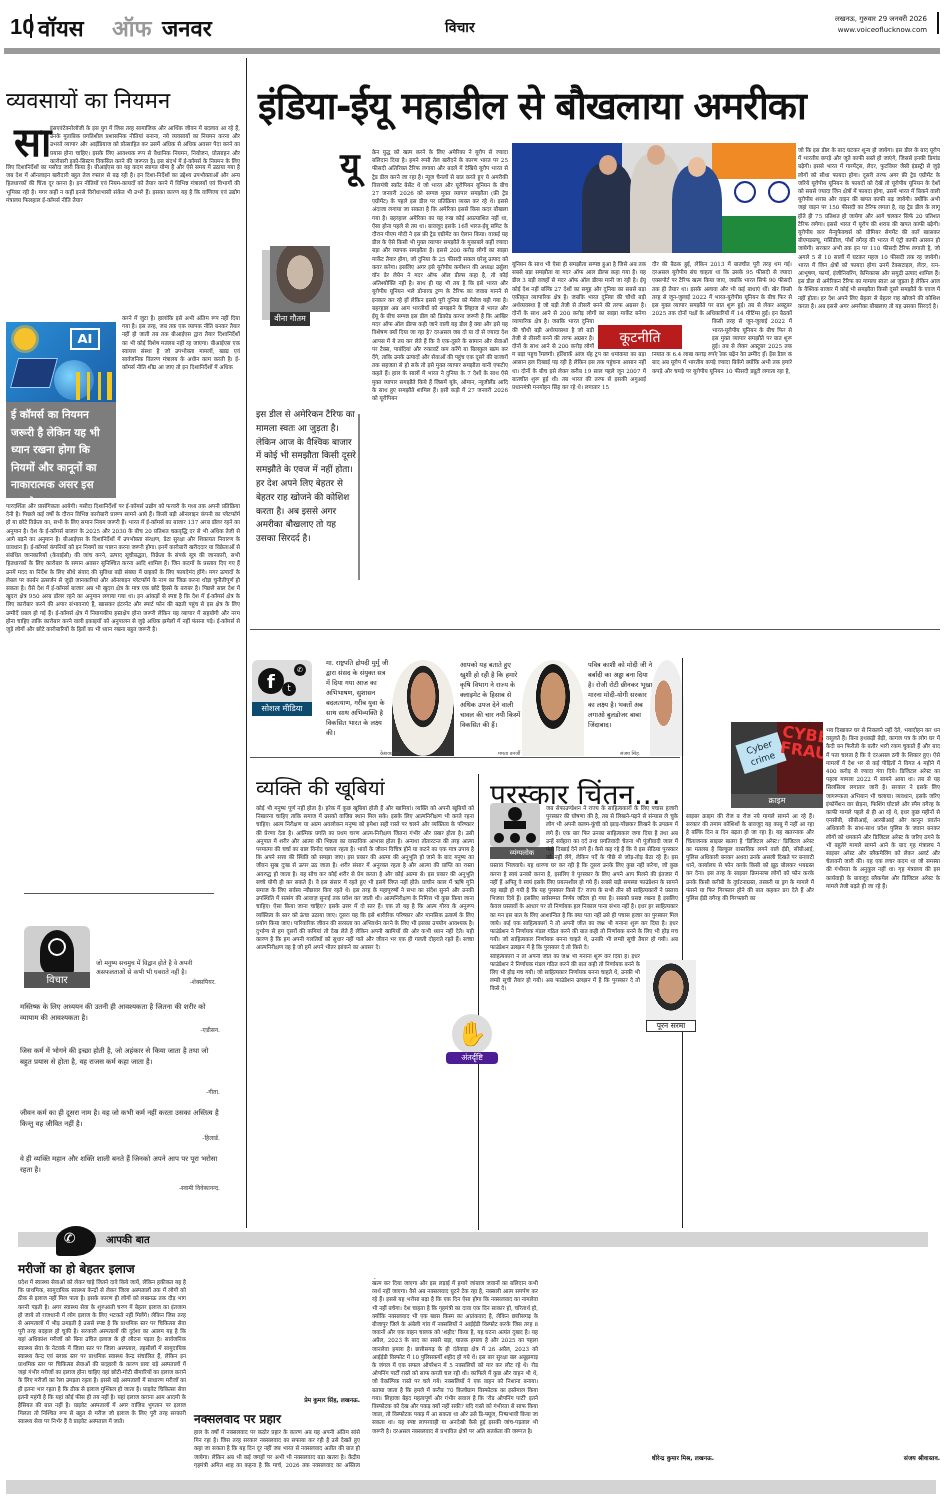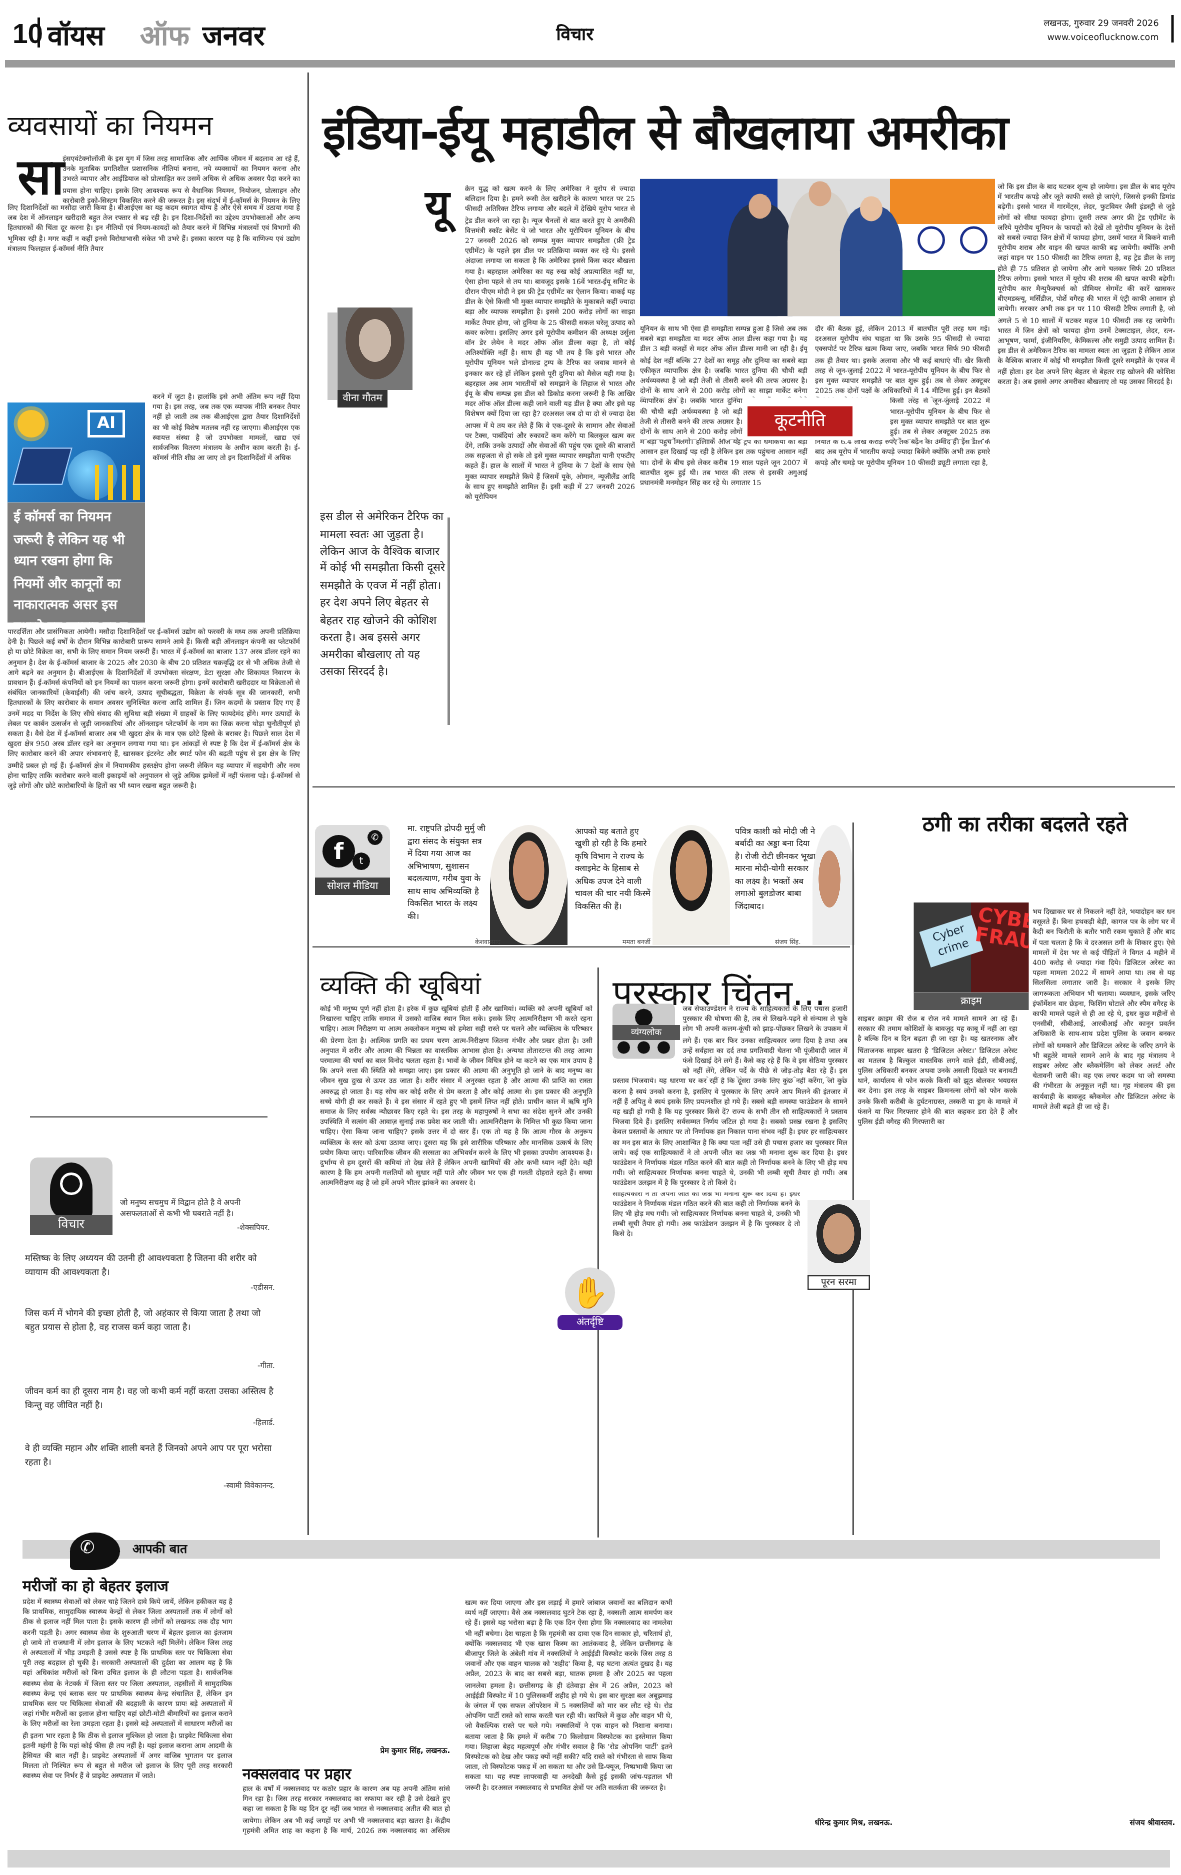--- a/index.html
+++ b/index.html
@@ -62,34 +62,34 @@
 #person1{left:70px;top:20px;width:52px;height:90px;background:#27324a;border-radius:40% 40% 0 0}
 #person2{left:118px;top:10px;width:52px;height:100px;background:#d6d0c8;border-radius:40% 40% 0 0}
 #person3{left:160px;top:22px;width:50px;height:88px;background:#2c4c8e;border-radius:40% 40% 0 0}
 .face{width:18px;height:20px;border-radius:50%;background:#d8a888}
 #kootneeti{left:598px;top:325px;width:84px;height:24px;background:#b91c1c;color:#fff;font-size:14px;text-align:center;line-height:24px}
 
 #social-icon{left:252px;top:660px;width:60px;height:42px;background:#ddd;border-radius:6px 6px 0 0}
 #fb{left:258px;top:668px;width:26px;height:26px;border-radius:50%;background:#111;color:#fff;font-size:18px;font-weight:bold;text-align:center;line-height:28px}
 #tw{left:282px;top:682px;width:14px;height:14px;border-radius:50%;background:#111;color:#fff;font-size:8px;text-align:center;line-height:14px}
 #wa{left:294px;top:664px;width:12px;height:12px;border-radius:50%;background:#111;color:#fff;font-size:7px;text-align:center;line-height:12px}
-#social-label{left:252px;top:702px;width:60px;height:14px;background:#404040;color:#fff;font-size:8px;text-align:center;line-height:14px}
+#social-label{left:252px;top:702px;width:60px;height:14px;background:#0c4a6e;color:#fff;font-size:8px;text-align:center;line-height:14px}
 .social-quote{font-size:6.6px;line-height:10px;color:#111}
 .photo-circ{border-radius:50% 50% 0 0;overflow:hidden}
 
 #cyber-head{left:700px;top:648px;width:240px;font-size:16.5px;line-height:24px;text-align:center;font-weight:bold;color:#111}
 #cyber-img{left:731px;top:722px;width:92px;height:72px;background:linear-gradient(90deg,#3a3a3a 0 50%,#5a1818 50%);overflow:hidden}
 #cyber-key{left:8px;top:16px;width:44px;height:30px;background:#bfe3f2;transform:rotate(-18deg);font-size:9px;text-align:center;color:#123;line-height:12px;padding-top:3px}
 #fraud{left:50px;top:6px;color:#e33;font-size:16px;font-weight:bold;line-height:16px;transform:rotate(8deg)}
 #crime-label{left:731px;top:794px;width:92px;height:14px;background:#555;color:#fff;font-size:8px;text-align:center;line-height:14px}
 
 #vyakti-title{left:256px;top:774px;font-size:20px;font-weight:normal}
 #puraskar-title{left:490px;top:774px;font-size:28px}
 #vyang-icon{left:490px;top:803px;width:50px;height:44px;background:#ccc;border-radius:4px}
-#vyang-label{left:490px;top:820px;width:54px;height:12px;background:#555;color:#fff;font-size:7px;text-align:center;line-height:12px}
+#vyang-label{left:490px;top:847px;width:64px;height:12px;background:#555;color:#fff;font-size:7px;text-align:center;line-height:12px}
 #antar-circle{left:452px;top:1014px;width:40px;height:40px;border-radius:50%;background:#ddd;font-size:24px;text-align:center;line-height:40px}
 #antar-label{left:446px;top:1052px;width:52px;height:12px;background:#4c1d95;color:#fff;font-size:8px;text-align:center;line-height:12px;border-radius:4px}
 #puran-photo{left:646px;top:960px;width:50px;height:60px;background:radial-gradient(ellipse at 50% 45%,#c99a7a 0 35%,#2a2a2a 36% 50%,#eee 51%)}
 #puran-label{left:646px;top:1020px;width:50px;height:12px;border:1px solid #333;font-size:7.5px;text-align:center;line-height:10px;background:#fff}
 
 .ltitle{font-size:12px;font-weight:bold;color:#111}
 .lsign{font-size:6px;font-weight:bold;text-align:right;color:#111}
 </style>
 </head>
 <body>
@@ -219,21 +219,20 @@
 <div class="abs" style="left:498px;top:750px;font-size:5px;color:#444">ममता बनर्जी</div>
 
 <div class="abs social-quote" style="left:588px;top:660px;width:66px"><span>पवित्र काशी को मोदी जी ने बर्बादी का अड्डा बना दिया है। रोजी रोटी छीनकर भूखा मारना मोदी-योगी सरकार का लक्ष्य है। भक्तों अब लगाओ बुलडोजर बाबा जिंदाबाद।</span></div>
 <div class="abs photo-circ" style="left:650px;top:660px;width:34px;height:96px;background:radial-gradient(ellipse at 40% 45%,#c99070 0 30%,#eee 31%)"></div>
 <div class="abs" style="left:620px;top:750px;font-size:5px;color:#444">संजय सिंह.</div>
 
 <div class="abs hline" style="left:250px;top:757px;width:430px"></div>
 
 <div class="abs vline" style="left:682px;top:658px;height:570px"></div>
 <div class="abs" id="cyber-head">
-  <div>ठगी का तरीका बदलते रहते</div>
 </div>
 <div class="abs" id="cyber-img">
   <div class="abs" id="cyber-key">Cyber crime</div>
   <div class="abs" id="fraud">CYBER FRAUD</div>
 </div>
 <div class="abs" id="crime-label">क्राइम</div>
 <div class="abs txt" style="left:686px;top:812px;width:128px;height:416px">
     <p>साइबर क्राइम की रोज ब रोज नये मामले सामने आ रहे हैं। सरकार की तमाम कोशिशों के बावजूद यह काबू में नहीं आ रहा है बल्कि दिन ब दिन बढ़ता ही जा रहा है। यह खतरनाक और चिंताजनक साइबर खतरा है 'डिजिटल अरेस्ट।' डिजिटल अरेस्ट का मतलब है बिल्कुल वास्तविक लगने वाले ईडी, सीबीआई, पुलिस अधिकारी बनकर अथवा उनके असली दिखते पर बनावटी थाने, कार्यालय से फोन करके किसी को झूठ बोलकर भयग्रस्त कर देना। इस तरह के साइबर क्रिमनल्स लोगों को फोन करके उनके किसी करीबी के दुर्घटनाग्रस्त, तस्करी या ड्रग के मामले में फंसने या फिर गिरफ्तार होने की बात कहकर डरा देते हैं और पुलिस ईडी वगैरह की गिरफ्तारी का</p>
   </div>
 <div class="abs txt" style="left:826px;top:726px;width:114px;height:502px">

